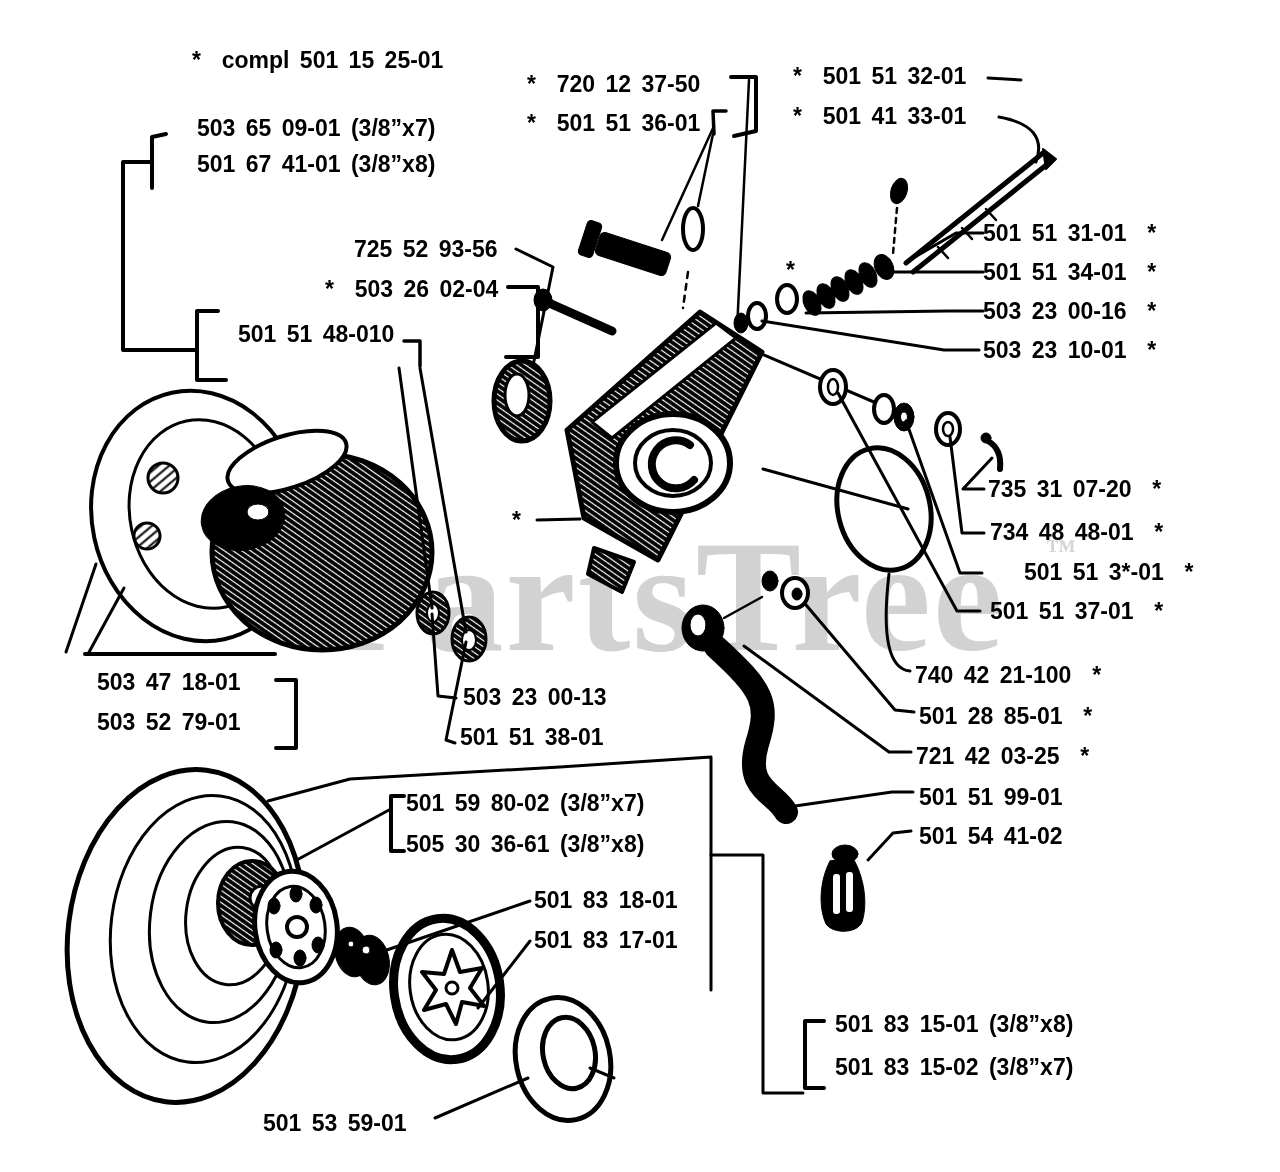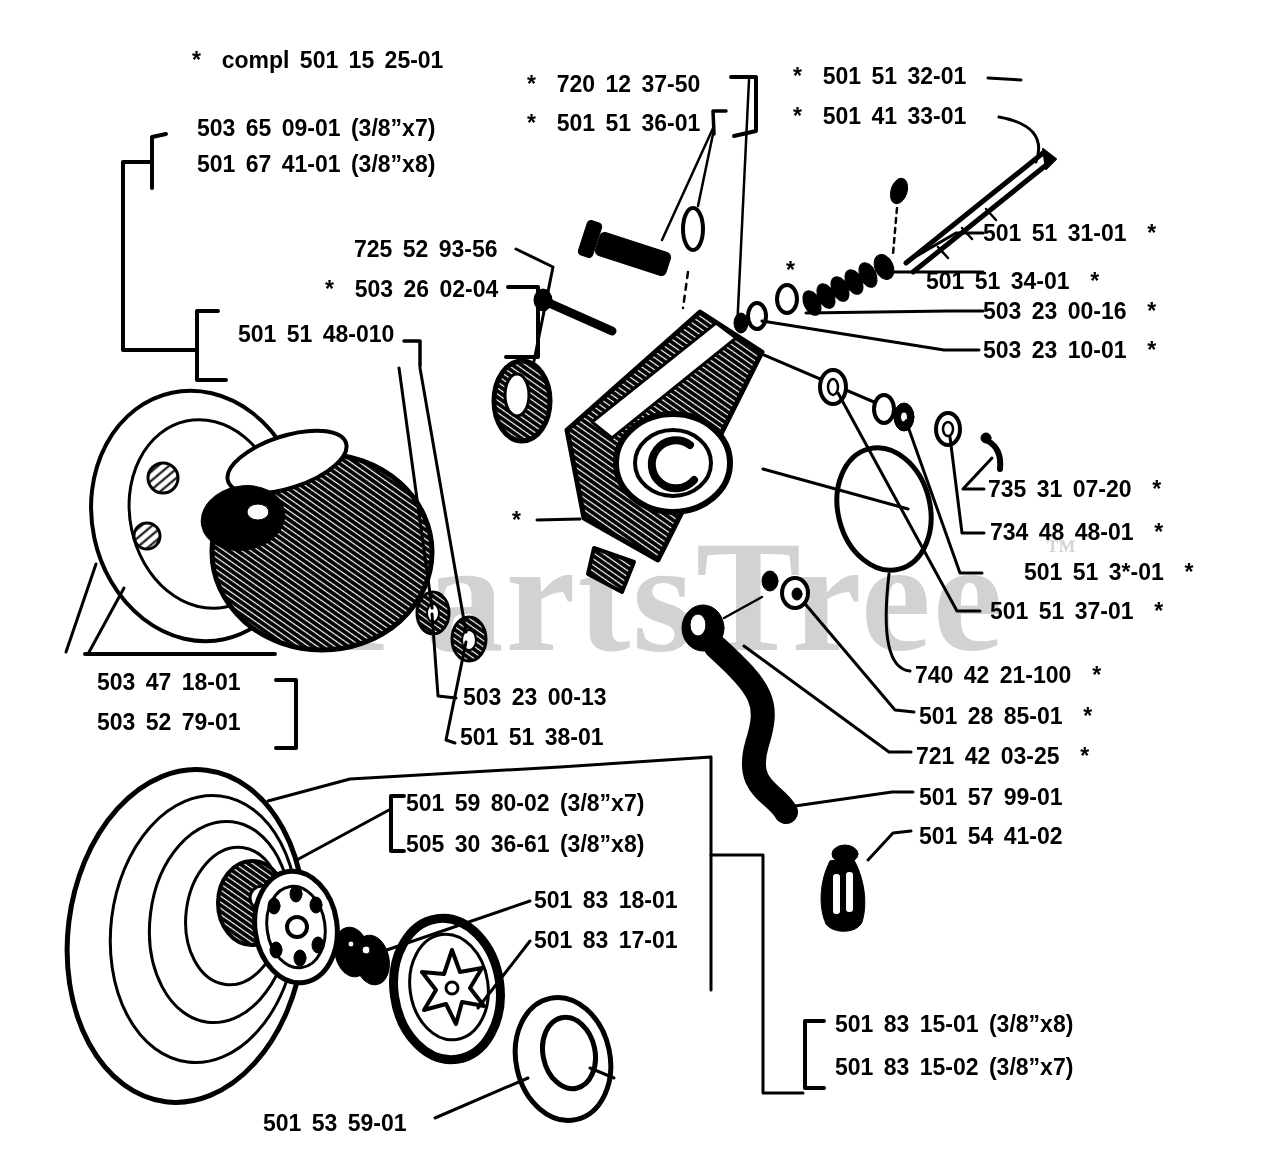--- a/index.html
+++ b/index.html
@@ -245,34 +245,34 @@
 
   <div style="position:absolute;left:0;top:0;width:1072px;height:1172px;">
       <div class="part-label" style="left: 192px; top: 48px;">*&nbsp; compl 501 15 25-01</div>
       <div class="part-label" style="left: 197px; top: 116px;">503 65 09-01 (3/8”x7)</div>
       <div class="part-label" style="left: 197px; top: 152px;">501 67 41-01 (3/8”x8)</div>
       <div class="part-label" style="left: 527px; top: 72px;">*&nbsp; 720 12 37-50</div>
       <div class="part-label" style="left: 527px; top: 111px;">*&nbsp; 501 51 36-01</div>
       <div class="part-label" style="left: 793px; top: 64px;">*&nbsp; 501 51 32-01</div>
       <div class="part-label" style="left: 793px; top: 104px;">*&nbsp; 501 41 33-01</div>
       <div class="part-label" style="left: 983px; top: 221px; text-align: center;">501 51 31-01 &nbsp;*</div>
-      <div class="part-label" style="left: 926px; top: 260px; margin-top: 9px;">501 51 34-01 &nbsp;*</div>
+      <div class="part-label" style="left: 983px; top: 260px;">501 51 34-01 &nbsp;*</div>
       <div class="part-label" style="left: 983px; top: 299px;">503 23 00-16 &nbsp;*</div>
       <div class="part-label" style="left: 983px; top: 338px;">503 23 10-01 &nbsp;*</div>
       <div class="part-label" style="left: 354px; top: 237px;">725 52 93-56</div>
       <div class="part-label" style="left: 325px; top: 277px;">*&nbsp; 503 26 02-04</div>
       <div class="part-label" style="left: 238px; top: 322px;">501 51 48-010</div>
       <div class="part-label" style="left: 988px; top: 477px;">735 31 07-20 &nbsp;*</div>
       <div class="part-label" style="left: 990px; top: 520px;">734 48 48-01 &nbsp;*</div>
       <div class="part-label" style="left: 1024px; top: 560px;">501 51 3*-01 &nbsp;*</div>
       <div class="part-label" style="left: 990px; top: 599px;">501 51 37-01 &nbsp;*</div>
       <div class="part-label" style="left: 915px; top: 663px;">740 42 21-100 &nbsp;*</div>
       <div class="part-label" style="left: 919px; top: 704px;">501 28 85-01 &nbsp;*</div>
       <div class="part-label" style="left: 916px; top: 744px;">721 42 03-25 &nbsp;*</div>
-      <div class="part-label" style="left: 919px; top: 785px;">501 57 99-01</div>
+      <div class="part-label" style="left: 919px; top: 785px;">501 51 99-01</div>
       <div class="part-label" style="left: 919px; top: 824px;">501 54 41-02</div>
       <div class="part-label" style="left: 97px; top: 670px;">503 47 18-01</div>
       <div class="part-label" style="left: 97px; top: 710px;">503 52 79-01</div>
       <div class="part-label" style="left: 463px; top: 685px;">503 23 00-13</div>
       <div class="part-label" style="left: 460px; top: 725px; text-align: right;">501 51 38-01</div>
       <div class="part-label" style="left: 406px; top: 791px;">501 59 80-02 (3/8”x7)</div>
       <div class="part-label" style="left: 406px; top: 832px;">505 30 36-61 (3/8”x8)</div>
       <div class="part-label" style="left: 534px; top: 888px;">501 83 18-01</div>
       <div class="part-label" style="left: 534px; top: 928px;">501 83 17-01</div>
       <div class="part-label" style="left: 835px; top: 1012px;">501 83 15-01 (3/8”x8)</div>

